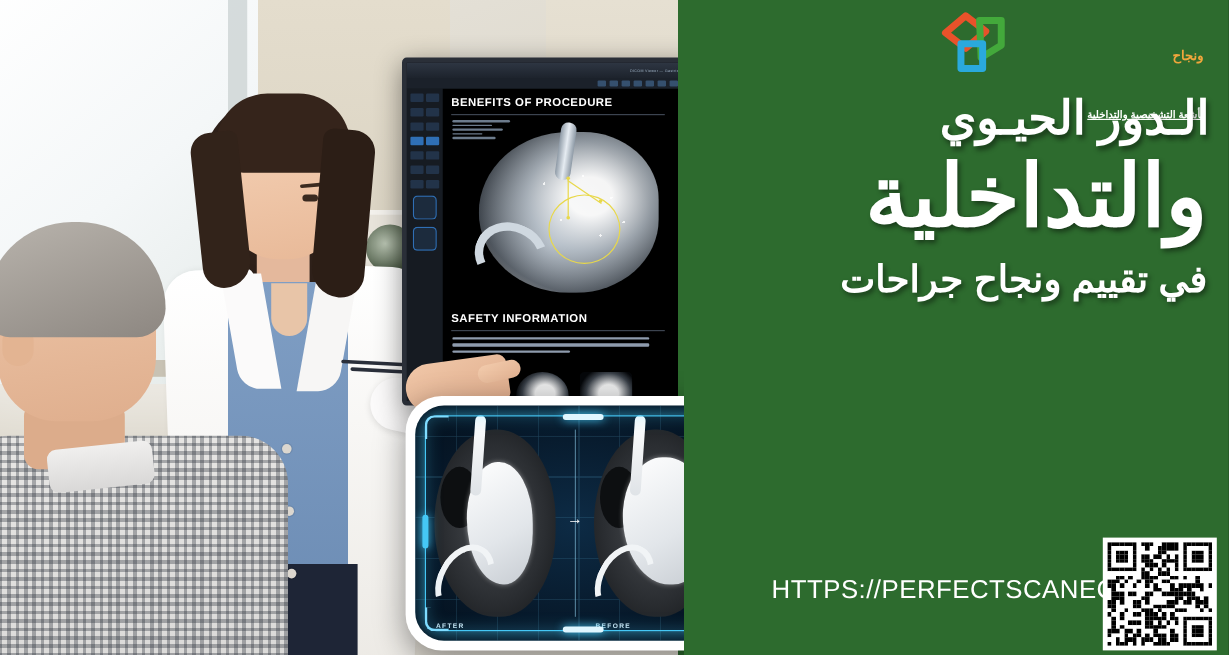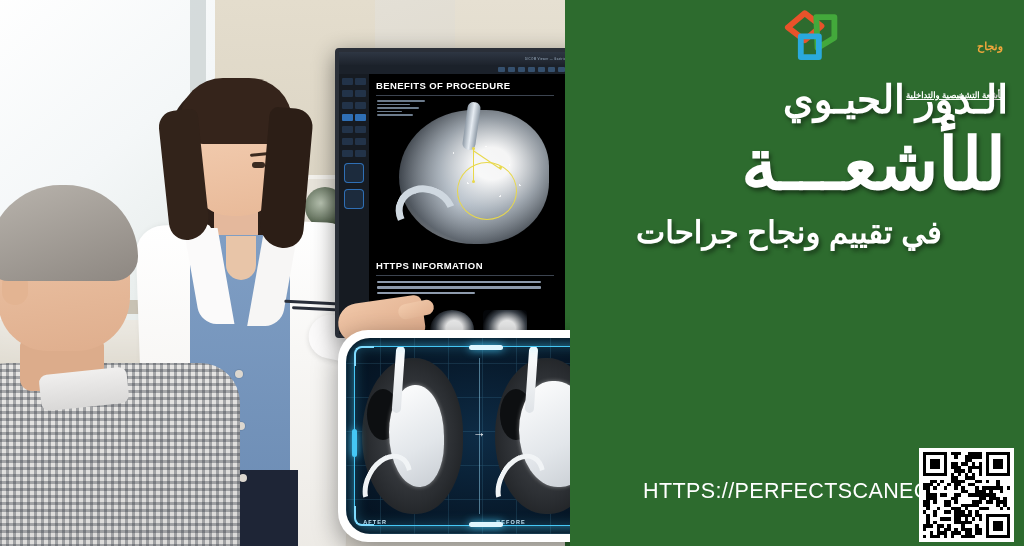--- a/index.html
+++ b/index.html
@@ -404,21 +404,21 @@
   .headlines {
     position:absolute; right:12px; top:78px; width:440px; direction:rtl;
     text-align:right;
   }
   .hl {
     color:#ffffff; font-weight:bold; white-space:nowrap;
     text-shadow:2px 3px 4px rgba(0,0,0,.45);
   }
   .hl-1 { font-size:39px; line-height:1.15; letter-spacing:0px; padding-right:4px; }
   .hl-2 { font-size:72px; line-height:1.1; letter-spacing:-1px; margin-top:2px; padding-right:6px; }
-  .hl-3 { font-size:31px; line-height:1.2; margin-top:10px; padding-right:6px;text-align:center; }
+  .hl-3 { font-size:31px; line-height:1.2; margin-top:10px; padding-right:6px; }
   .hl-4 { font-size:55px; line-height:1.1; margin-top:8px; padding-right:4px; }
 
   .url {
     position:absolute; left:78px; bottom:42px; color:#ffffff;
     font-size:21.5px; letter-spacing:.4px; direction:ltr; font-weight:500;
   }
 
   .qr {
     position:absolute; right:10px; bottom:4px; width:95px; height:94px;
     background:#ffffff; padding:4px;
@@ -546,21 +546,21 @@
           <div class="scan-dots"></div>
           <div class="scan-tube"></div>
           <div class="scan-duo"></div>
           <div class="circle-marker"></div>
           <div class="marker-line v"></div>
           <div class="marker-line d"></div>
           <div class="marker-dot" style="left:91px;top:43px;"></div>
           <div class="marker-dot" style="left:91px;top:76px;"></div>
           <div class="marker-dot" style="left:118px;top:62px;"></div>
         </div>
-        <div class="mon-h h2">HTTPS INFORMATION</div>
+        <div class="mon-h h2">SAFETY INFORMATION</div>
         <div class="mon-rule r2"></div>
         <div class="safety-text">
           <i></i>
             <i></i>
             <i></i>
         </div>
         <div class="thumb-row">
           <div class="thumb"></div>
           <div class="thumb ring"></div>
           <div class="thumb ring"></div>
@@ -619,21 +619,21 @@
         </g>
       </svg>
       <div class="logo-arabic">
         <div class="logo-markaz">ونجاح</div>
       </div>
       <div class="logo-sub">لأشعة التشخيصية والتداخلية</div>
     </div>
 
     <div class="headlines">
       <div class="hl hl-1">الـدور الحيـوي</div>
-      <div class="hl hl-2">للأشعـــة</div>
+      <div class="hl hl-2">والتداخلية</div>
       <div class="hl hl-3">في تقييم ونجاح جراحات</div>
     </div>
 
     <div class="url">HTTPS://PERFECTSCANEG.COM/</div>
 
     <div class="qr">
       <div class="qr-grid" id="qrGrid">
           <div class="on"></div>
           <div class="on"></div>
           <div class="on"></div>

